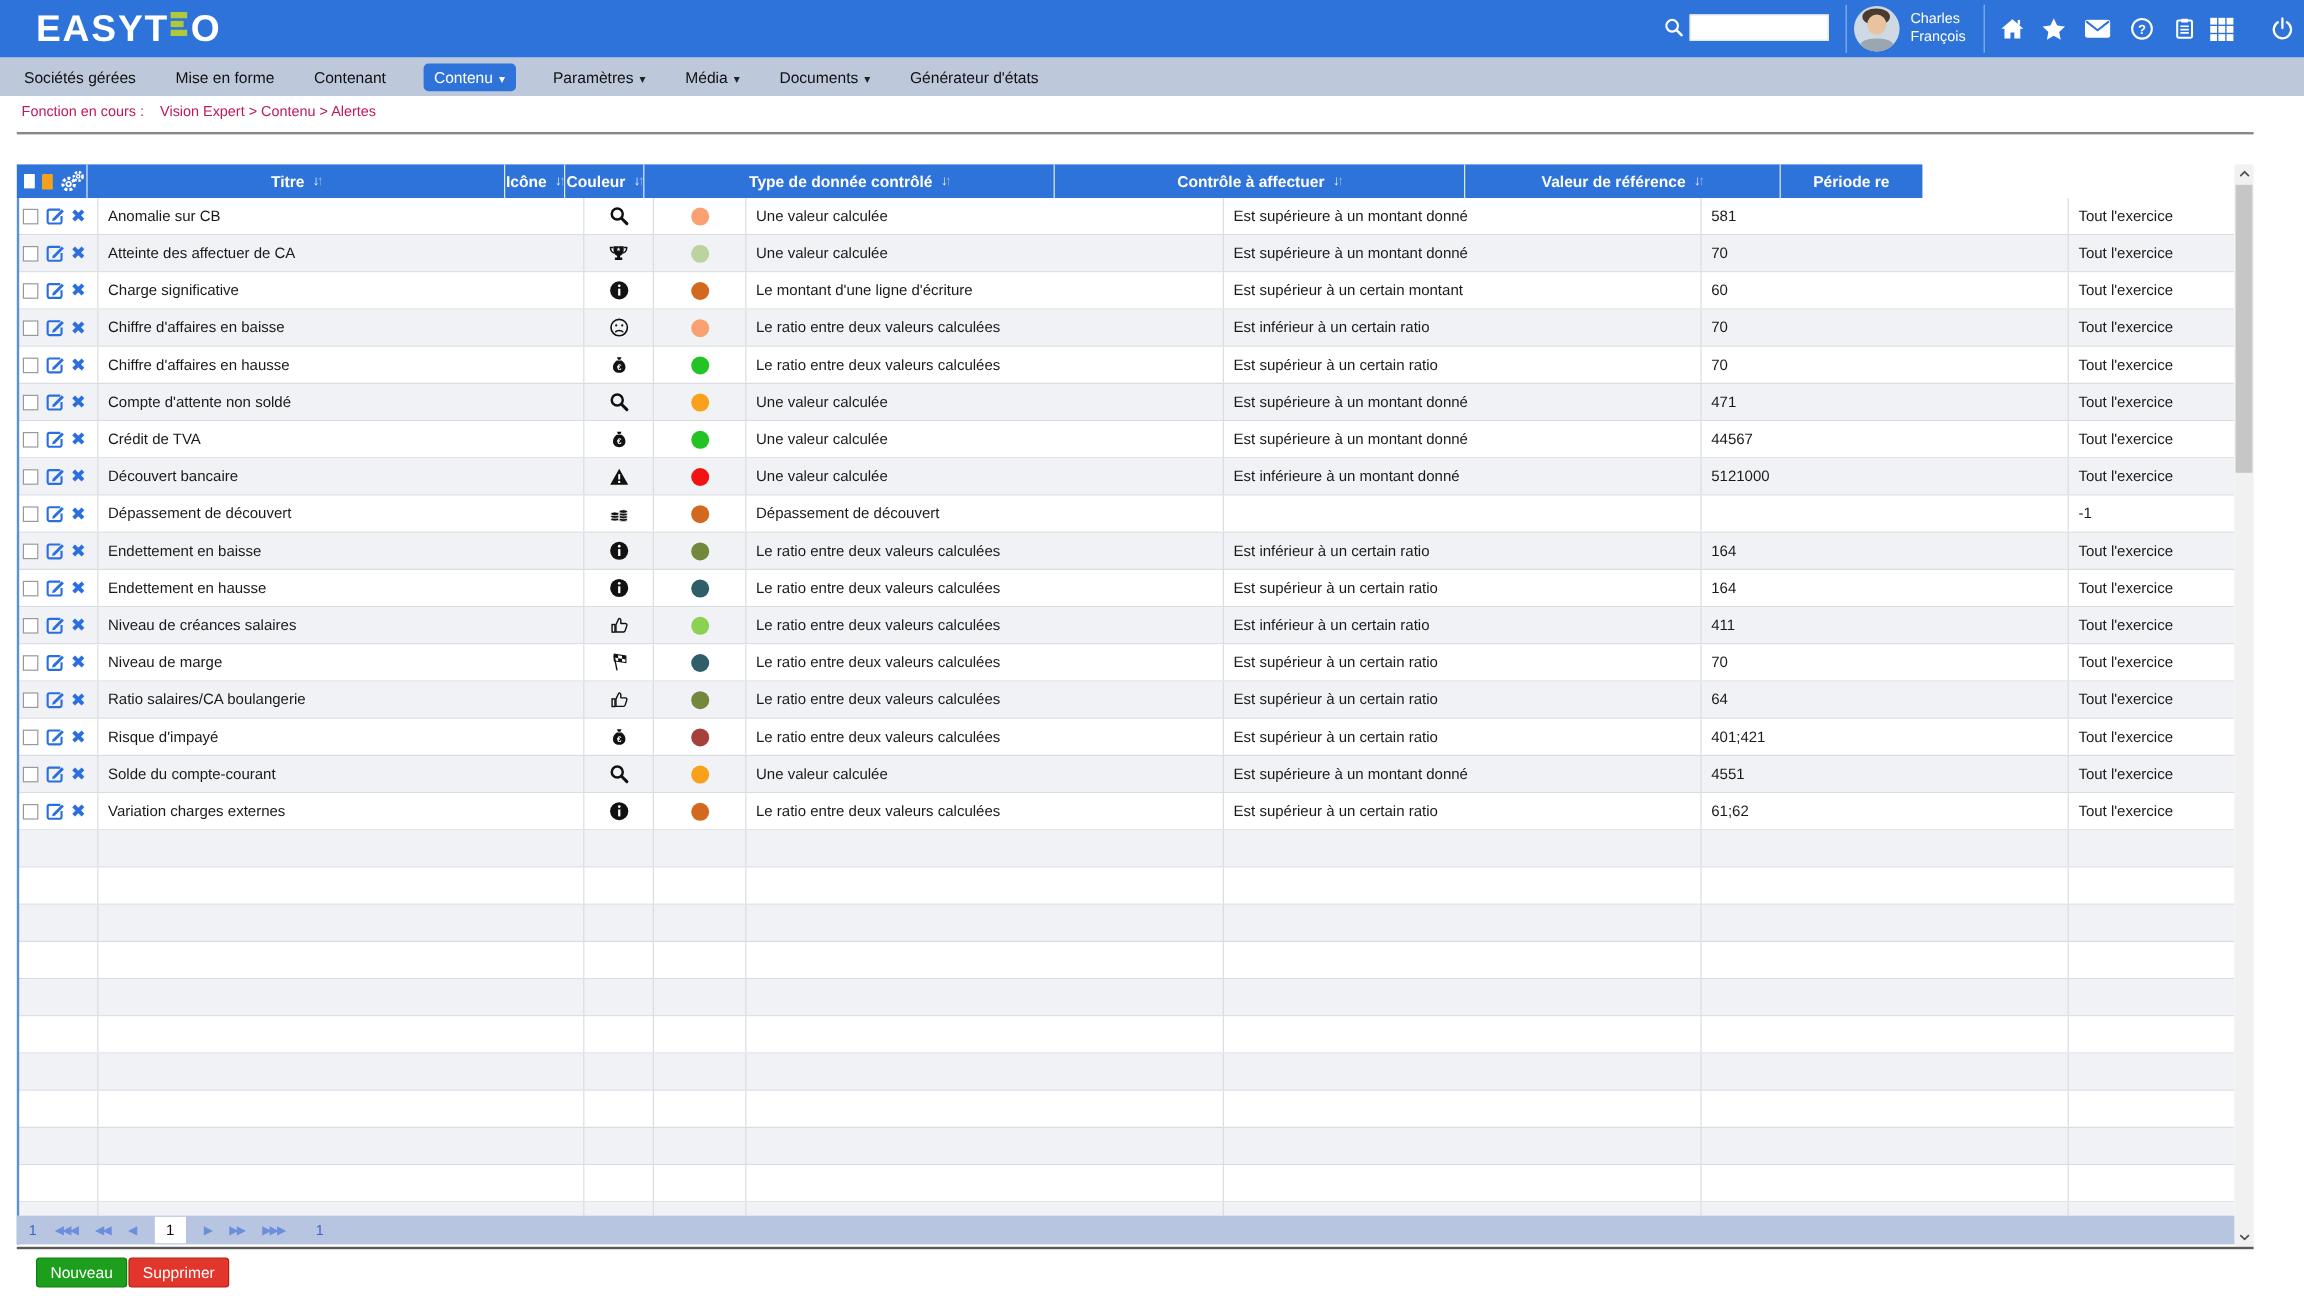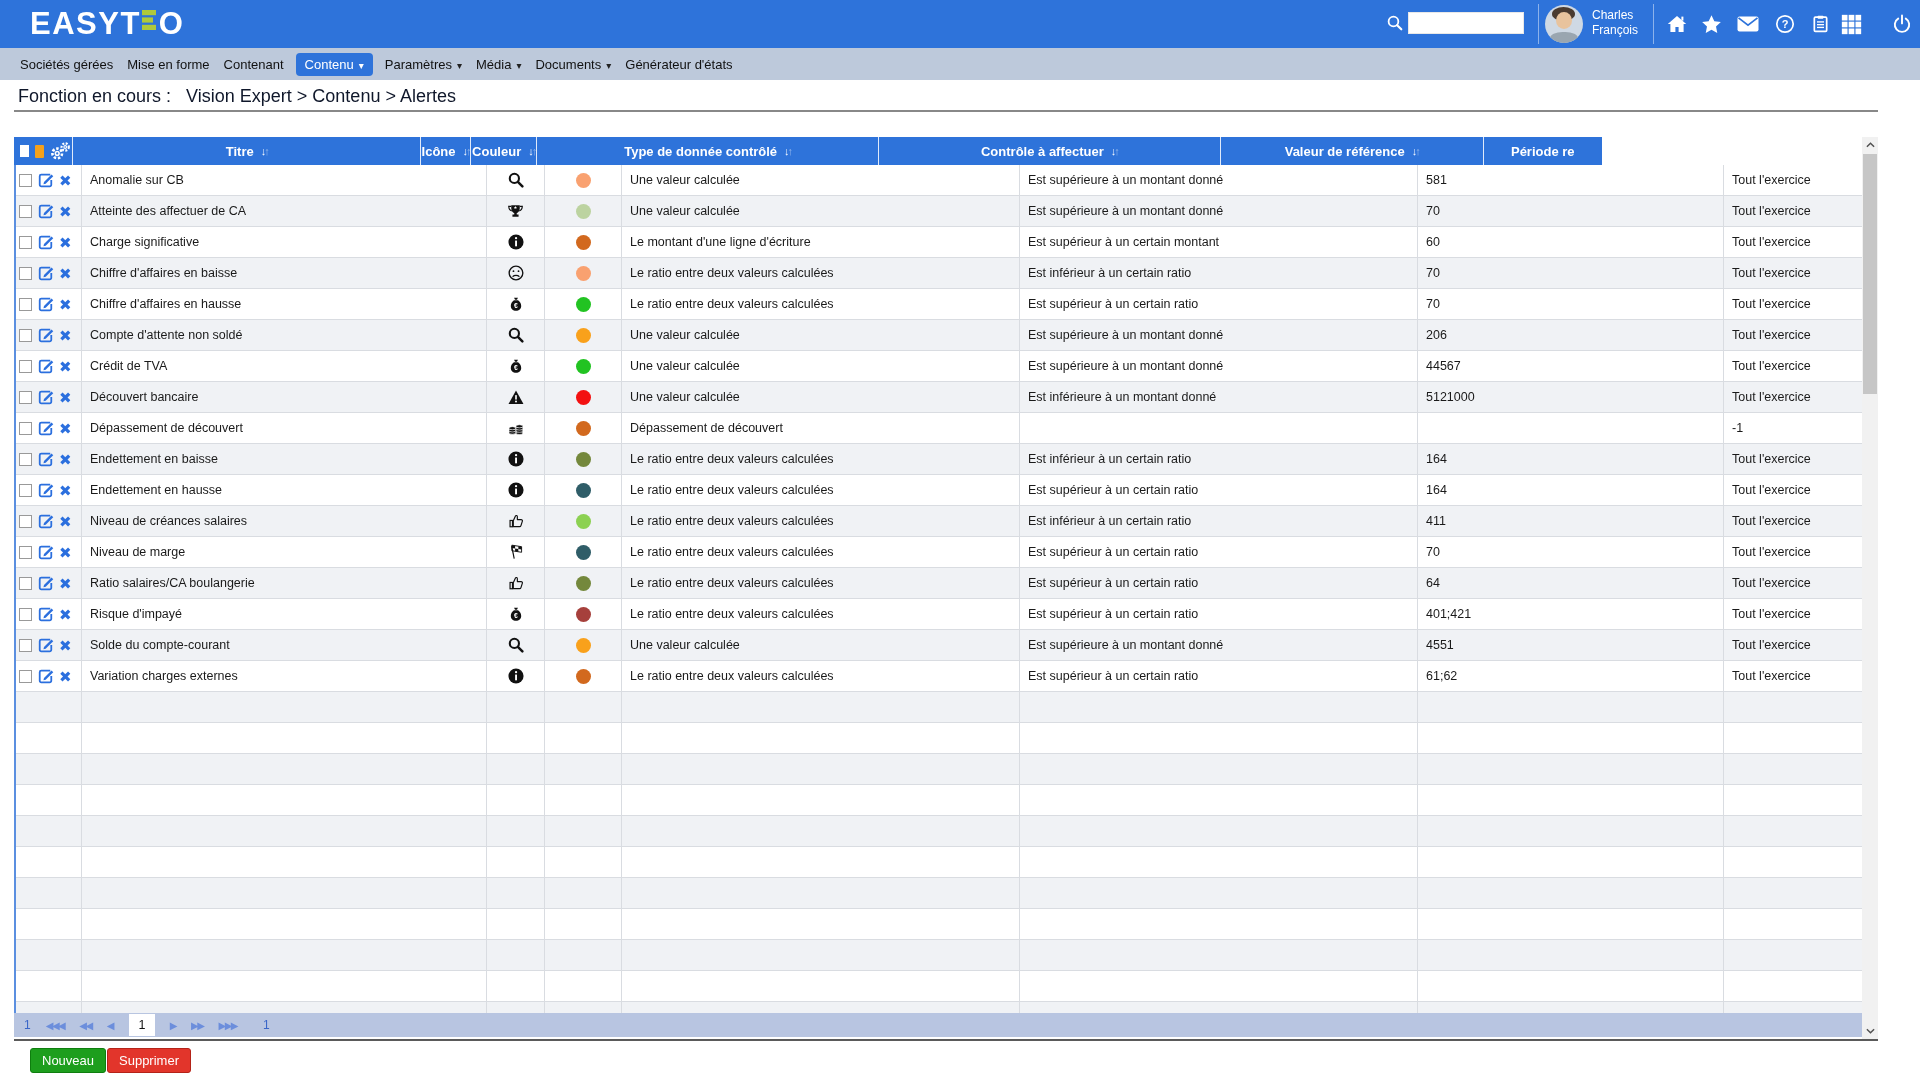--- a/index.html
+++ b/index.html
@@ -11,27 +11,27 @@
   .search-ic{position:absolute;left:1386px;top:14px}
   .search{position:absolute;left:1408px;top:12px;width:116px;height:22px;border:1px solid #e8e8e8;background:#fff;box-sizing:border-box;outline:none;font-size:12px;padding:0 4px}
   .vdiv{position:absolute;top:4px;width:1px;height:40px;background:rgba(255,255,255,.45)}
   .avatar{position:absolute;left:1545px;top:5px;width:38px;height:38px;border-radius:50%;background:#cfd9e4;overflow:hidden;cursor:pointer}
   .avatar .hair{position:absolute;left:7px;top:2px;width:23px;height:14px;border-radius:50%;background:#4a3b30}
   .avatar .face{position:absolute;left:11px;top:7px;width:16px;height:17px;border-radius:50%;background:#e8c39d}
   .avatar .torso{position:absolute;left:5px;top:27px;width:28px;height:14px;border-radius:45%;background:#9aa6b0}
   .uname{position:absolute;left:1592px;top:8px;color:#fff;font-size:12px;line-height:15px}
   .top-ic{position:absolute;top:0;height:48px;display:flex;align-items:center;cursor:pointer}
   
-  .navbar{position:absolute;left:0;top:48px;width:1920px;height:32px;background:#BDC9DB;display:flex;align-items:center;padding-left:18px;box-sizing:border-box;gap:10px}
+  .navbar{position:absolute;left:0;top:48px;width:1920px;height:32px;background:#BDC9DB;display:flex;align-items:center;padding-left:18px;box-sizing:border-box;gap:29px}
   .nav-item{font-size:13px;color:#111;padding:4px 2px;cursor:pointer;white-space:nowrap}
   .nav-item.has-caret::after{content:"▾";font-size:10px;margin-left:5px;color:#222}
   .nav-item.active{background:#2E73DA;color:#fff;border-radius:4px;padding:4px 9px}
   .nav-item.active::after{color:#fff}
   
-  .breadcrumb{position:absolute;left:18px;top:86px;font-size:18px;color:#0f172a}
+  .breadcrumb{position:absolute;left:18px;top:86px;font-size:12px;color:#be185d}
   .breadcrumb .path{margin-left:10px}
   .rule{position:absolute;left:14px;top:110px;width:1864px;height:2px;background:#888}
   
   .thead{position:absolute;left:14px;top:137px;width:1588px;height:28px;display:flex;background:#2E73DA;color:#fff;font-size:13px;font-weight:bold}
   .hcell{display:flex;align-items:center;justify-content:center;box-sizing:border-box;border-right:1px solid rgba(255,255,255,.85);height:28px;overflow:hidden;white-space:nowrap;cursor:pointer}
   .hcell:last-child{border-right:none}
   .hcell.ctrl{justify-content:flex-start;padding-left:6px;gap:6px}
   .sort{margin-left:7px;font-size:11px;letter-spacing:-2px;font-weight:normal}
   .sd{color:rgba(255,255,255,.95)} .su{color:rgba(255,255,255,.45)}
   .hcheck{appearance:none;-webkit-appearance:none;width:12px;height:12px;background:#fff;border:none;margin:0;cursor:pointer}
@@ -367,21 +367,21 @@
         <svg viewBox="0 0 20 20" width="18" height="18">
           <circle cx="8.2" cy="8.2" r="5.1" fill="none" stroke="#111" stroke-width="2.3"></circle>
           <line x1="12.1" y1="12.1" x2="17.1" y2="17.1" stroke="#111" stroke-width="2.8" stroke-linecap="round"></line>
         </svg>
       </div>
     <div class="cell c3 center">
         <span class="dot" style="background: rgb(249, 161, 27);"></span>
       </div>
     <div class="cell c4 left">Une valeur calculée</div>
     <div class="cell c5 left">Est supérieure à un montant donné</div>
-    <div class="cell c6 left">206</div>
+    <div class="cell c6 left">471</div>
     <div class="cell c7 left">Tout l'exercice</div>
   </div>
     <div class="t-row">
     <div class="cell c0">
       <input type="checkbox" class="rowcheck" style="">
       <span class="edit">
           <svg viewBox="0 0 20 20" width="17" height="17">
             <path d="M15.6 3.2H5A1.8 1.8 0 0 0 3.2 5v10A1.8 1.8 0 0 0 5 16.8h10a1.8 1.8 0 0 0 1.8-1.8V9.3" fill="none" stroke="#2B6FDE" stroke-width="2.1"></path>
             <path d="M8.2 11.8l8.9-8.9 2 2-8.9 8.9-2.6.6z" fill="#2B6FDE"></path>
           </svg>

